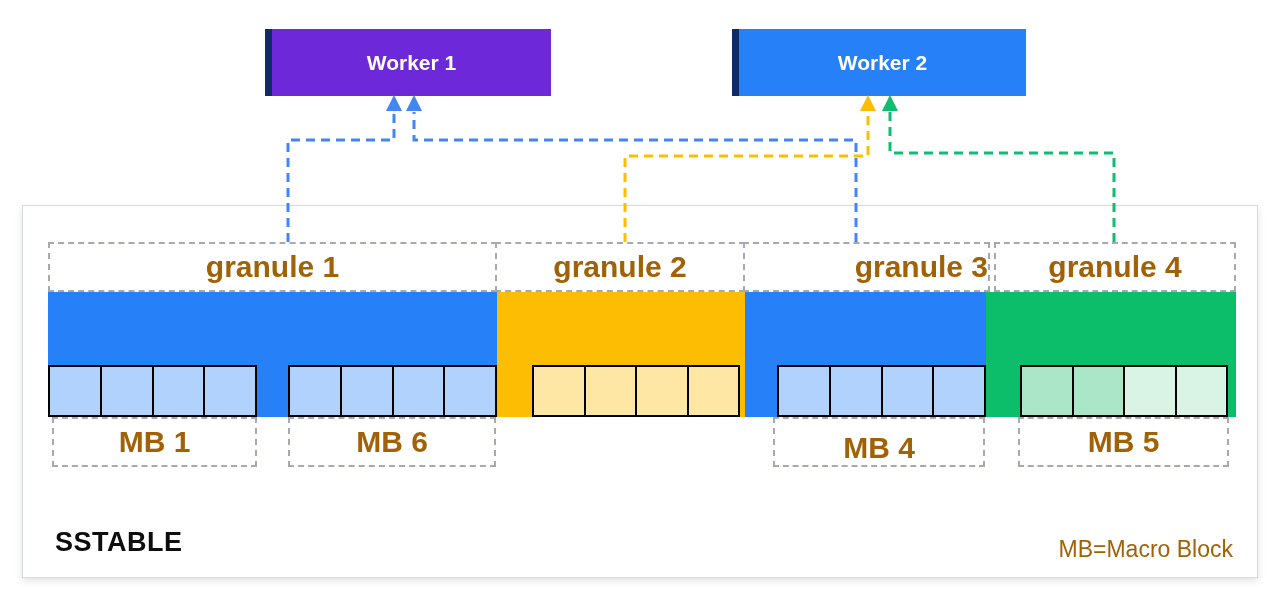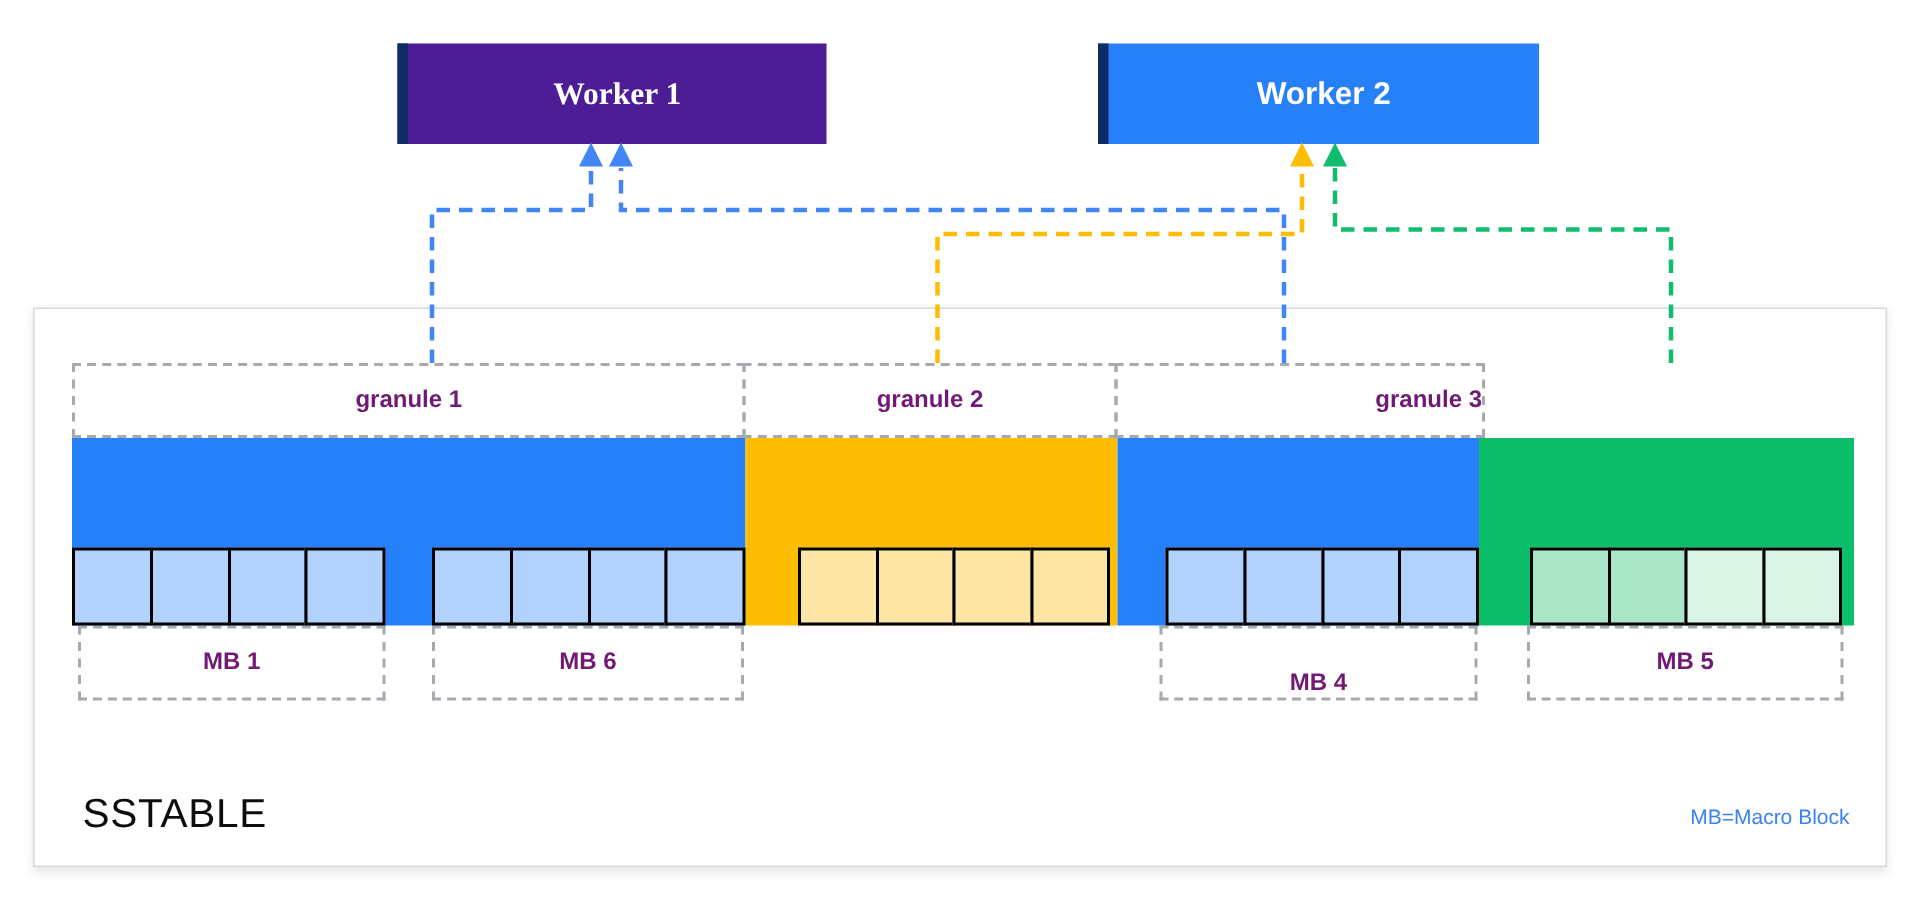--- a/index.html
+++ b/index.html
@@ -25,21 +25,21 @@
     position:absolute;left:22px;top:205px;width:1236px;height:373px;
     background:#ffffff;border:1px solid #d7dade;box-sizing:border-box;
     box-shadow:0 3px 7px rgba(60,64,67,0.14);
     z-index:0;
   }
 
   
   .dashed-box{
     position:absolute;border:2px dashed #a6aab0;box-sizing:border-box;
     display:flex;align-items:center;justify-content:center;
-    color:#701a75;font-size:16px;font-weight:700;
+    color:#a16207;font-size:30px;font-weight:700;
     background:transparent;z-index:1;
   }
   .granule-box{top:242px;height:50px;}
   .gb1{left:48px;width:449px;}
   .gb2{left:495px;width:250px;}
   .gb3{left:743px;width:247px;justify-content:flex-end;}
   .gb4{left:994px;width:242px;}
 
   .mb-box{top:417px;height:50px;}
   .mb1{left:52px;width:205px;}
@@ -61,52 +61,55 @@
   .cg2{left:288px;width:209px;}
   .cg3{left:532px;width:208px;}
   .cg4{left:777px;width:209px;}
   .cg5{left:1020px;width:208px;}
   .cell{flex:1;border:2px solid #000;box-sizing:border-box;}
   .cell + .cell{margin-left:-2px;}
 
   
   .sstable-title{
     position:absolute;left:55px;top:527px;
-    font-size:27px;font-weight:400;color:#0d0d0d;letter-spacing:0.5px;z-index:4;
+    font-size:27px;font-weight:700;color:#0d0d0d;letter-spacing:0.5px;z-index:4;
   }
   .legend-note{
     position:absolute;right:47px;top:536px;
-    font-size:14px;font-weight:400;color:#3b82f6;z-index:4;
+    font-size:23px;font-weight:400;color:#a16207;z-index:4;
   }
 
   
   .connectors{position:absolute;inset:0;z-index:10;pointer-events:none;}
 </style>
 </head>
 <body>
 
 <div class="stage">
 
-  <div class="worker worker1" style="background-color: #4c1d95; border-left-color: rgb(14, 43, 102); font-family: Liberation Serif, serif;">
+  <div class="worker worker1" style="background-color: #6d28d9; border-left-color: rgb(14, 43, 102);">
     <span>Worker 1</span>
   </div>
   <div class="worker worker2" style="background-color: rgb(38, 128, 248); border-left-color: rgb(14, 43, 102);">
     <span>Worker 2</span>
   </div>
 
   <div class="sstable"></div>
 
   <div class="dashed-box granule-box gb1">
     <span>granule 1</span>
   </div>
   <div class="dashed-box granule-box gb2">
     <span>granule 2</span>
   </div>
   <div class="dashed-box granule-box gb3">
     <span>granule 3</span>
+  </div>
+  <div class="dashed-box granule-box gb4">
+    <span>granule 4</span>
   </div>
 
   <div class="bar bar1" style="background-color: rgb(38, 128, 248);"></div>
   <div class="bar bar2" style="background-color: rgb(252, 189, 2);"></div>
   <div class="bar bar3" style="background-color: rgb(38, 128, 248);"></div>
   <div class="bar bar4" style="background-color: rgb(12, 190, 106);"></div>
 
   <div class="cells cg1">
     <div class="cell" style="background-color: rgb(176, 210, 252);"></div>
     <div class="cell" style="background-color: rgb(176, 210, 252);"></div>

